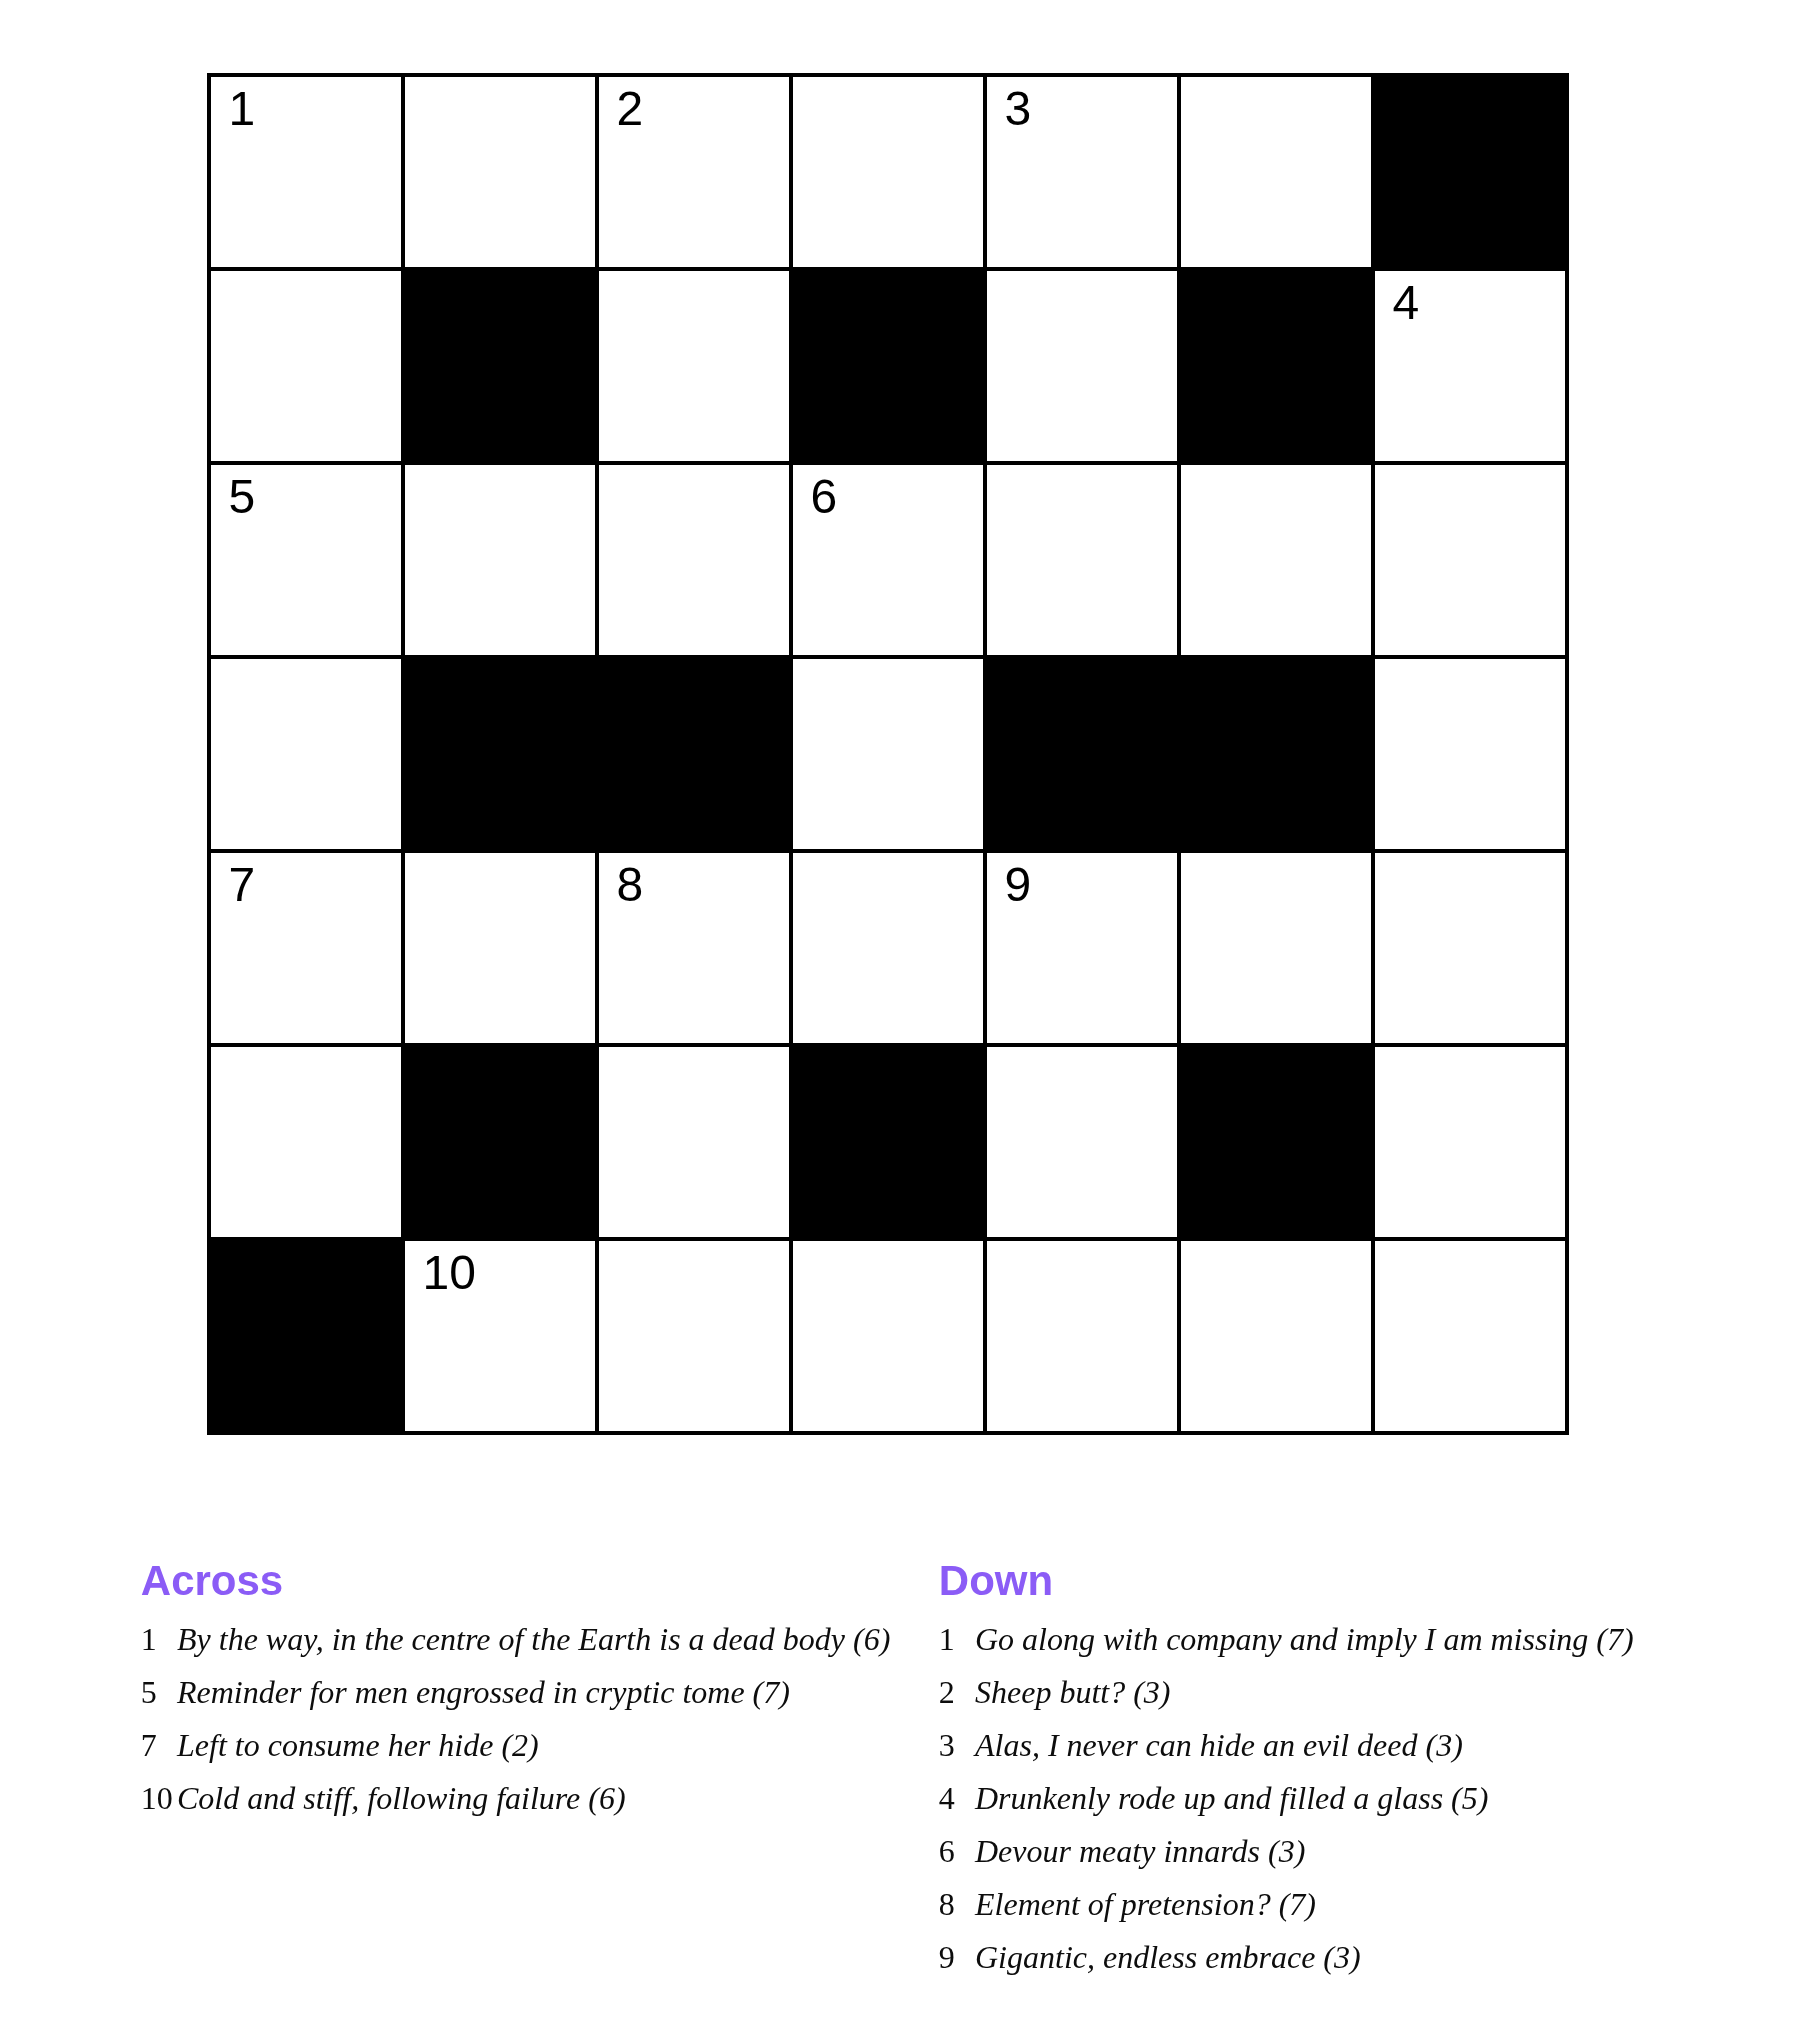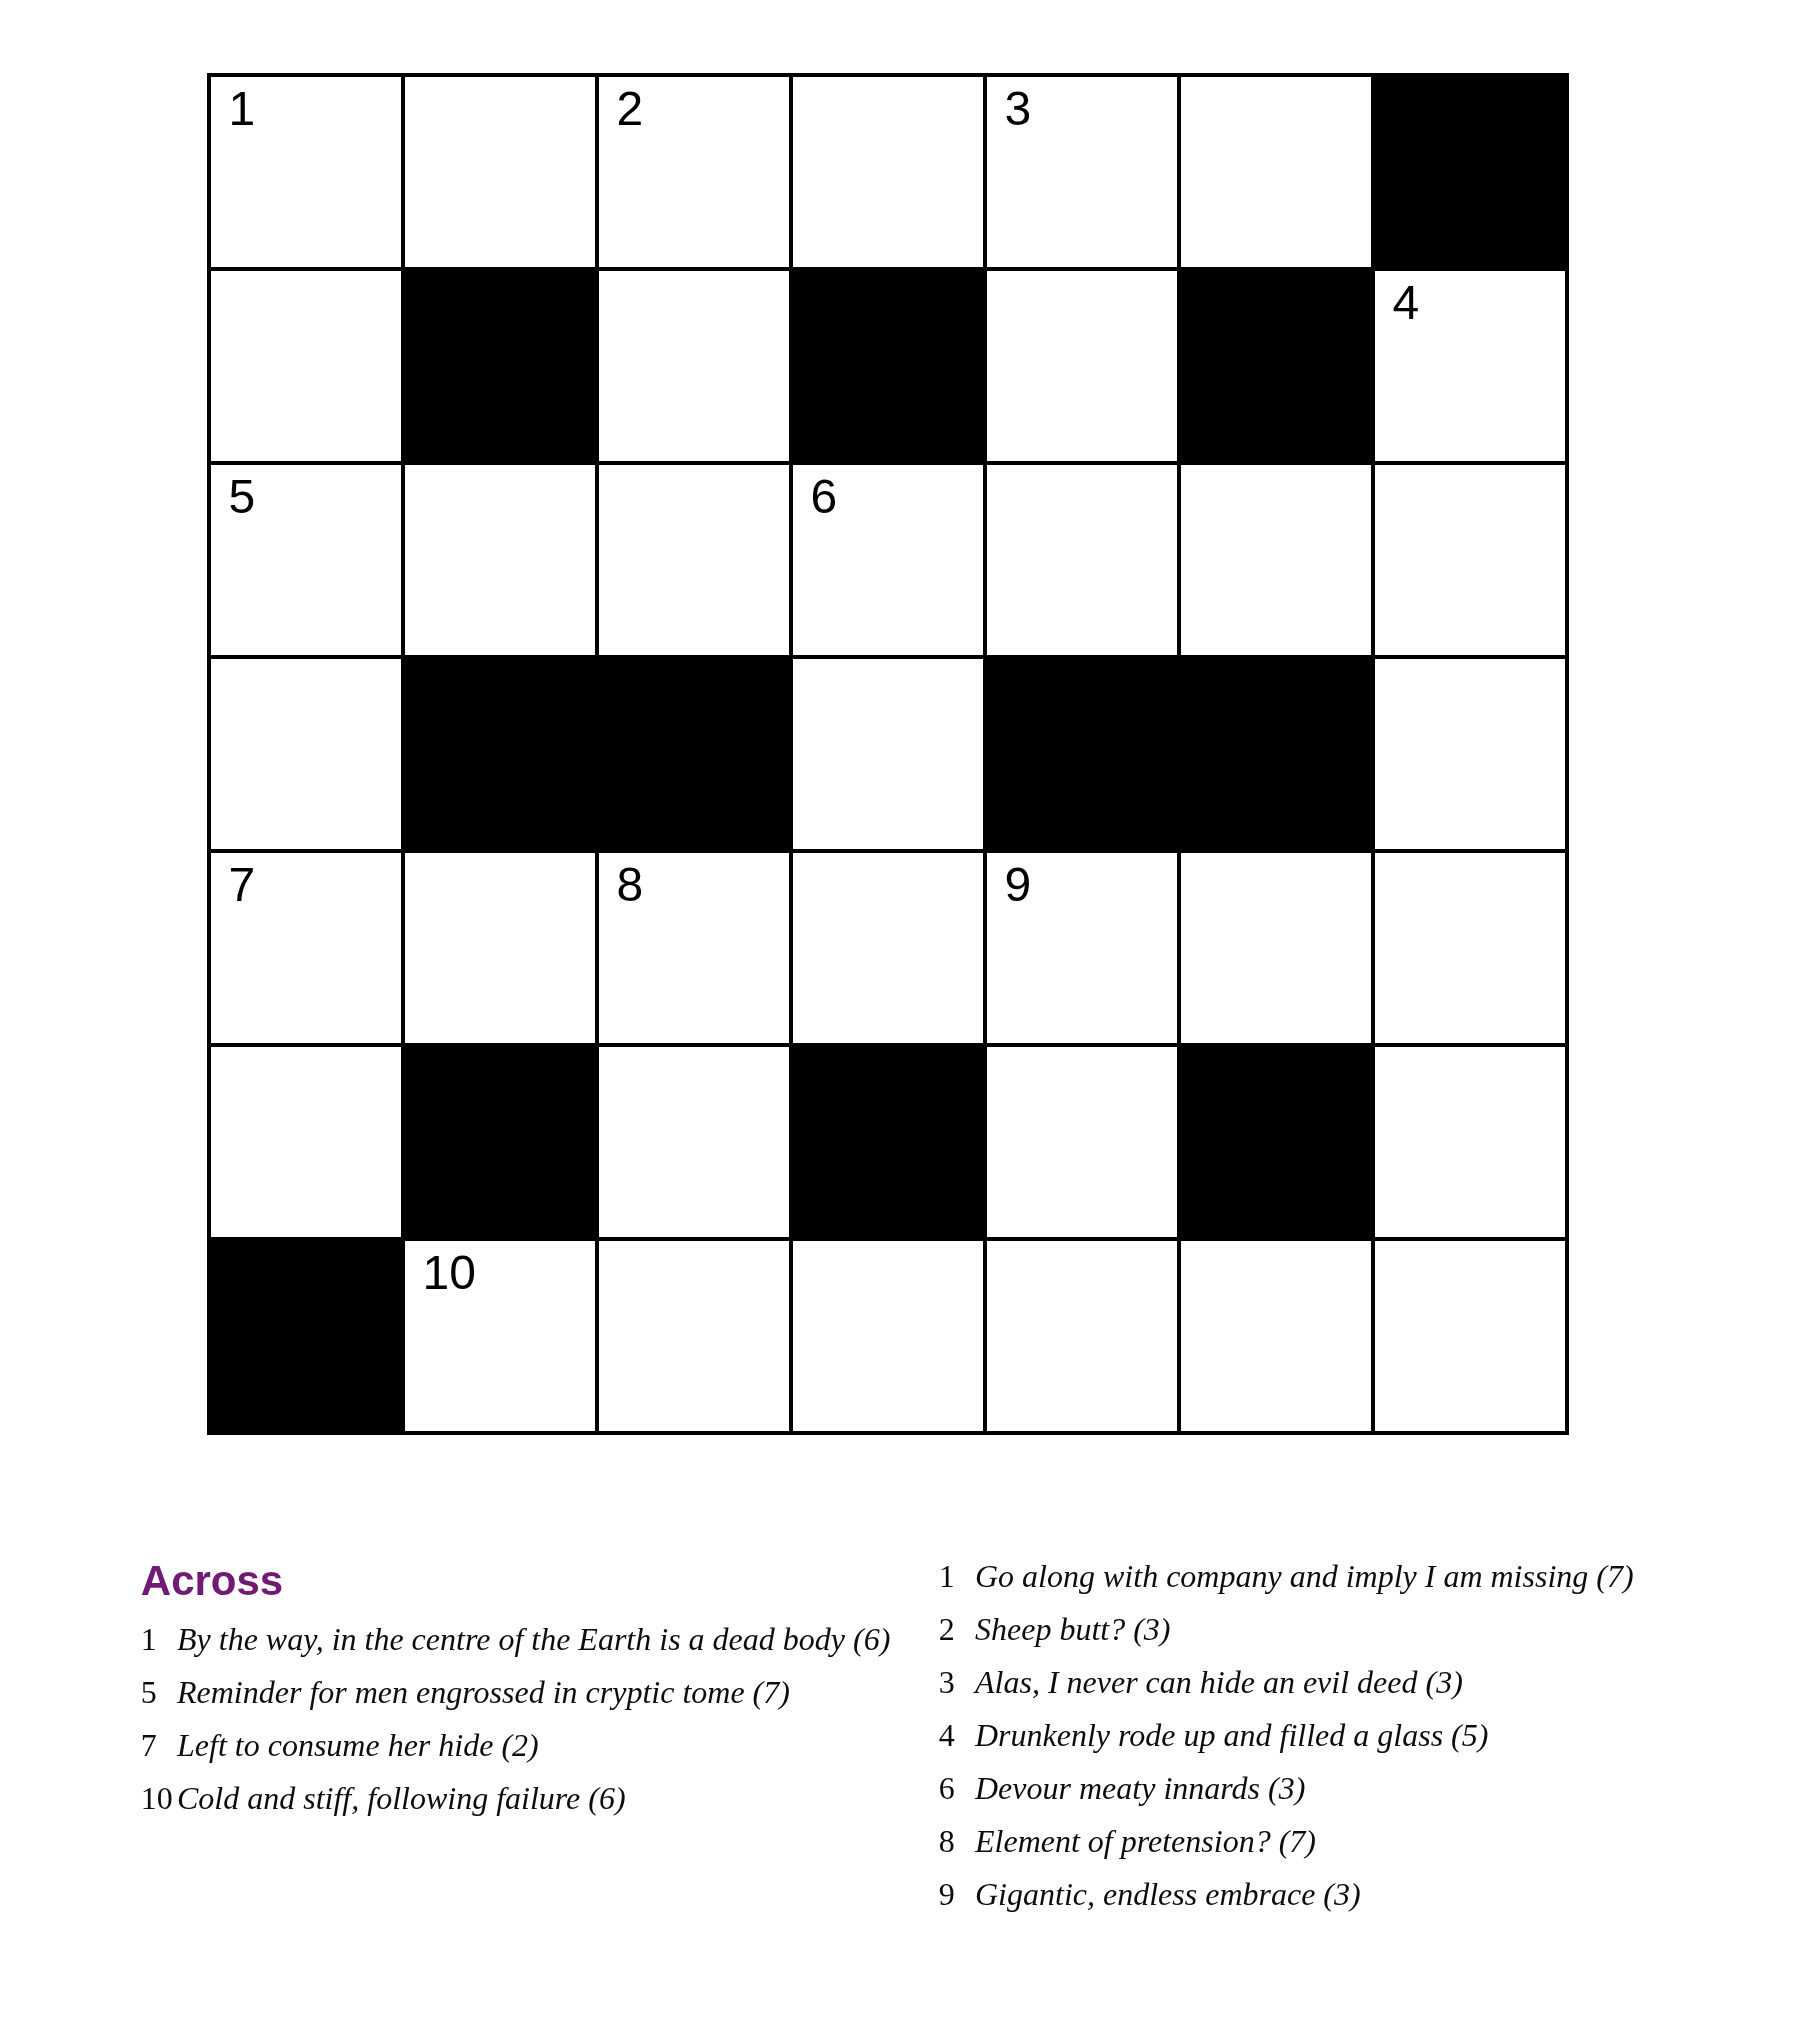--- a/index.html
+++ b/index.html
@@ -64,21 +64,21 @@
   }
   .clue-col.down {
     margin-left: 0;
   }
   .clue-heading {
     font-family: "Liberation Sans", sans-serif;
     font-weight: bold;
     font-size: 42px;
     line-height: 1;
     margin: 0 0 21px 12.8px;
-    color: #701a75;
+    color: #8b5cf6;
   }
   ol.clue-list {
     list-style: none;
     margin: 0;
     padding: 0;
   }
   ol.clue-list li {
     display: flex;
     flex-direction: row;
     align-items: baseline;
@@ -207,20 +207,21 @@
           <span class="clue-num">7</span>
           <span class="clue-text">Left to consume her hide (2)</span>
         </li>
         <li>
           <span class="clue-num">10</span>
           <span class="clue-text">Cold and stiff, following failure (6)</span>
         </li>
       </ol>
   </div>
   <div class="clue-col down">
+    <div class="clue-heading">Down</div>
     <ol class="clue-list" id="down-list">
         <li>
           <span class="clue-num">1</span>
           <span class="clue-text">Go along with company and imply I am missing (7)</span>
         </li>
         <li>
           <span class="clue-num">2</span>
           <span class="clue-text">Sheep butt? (3)</span>
         </li>
         <li>

